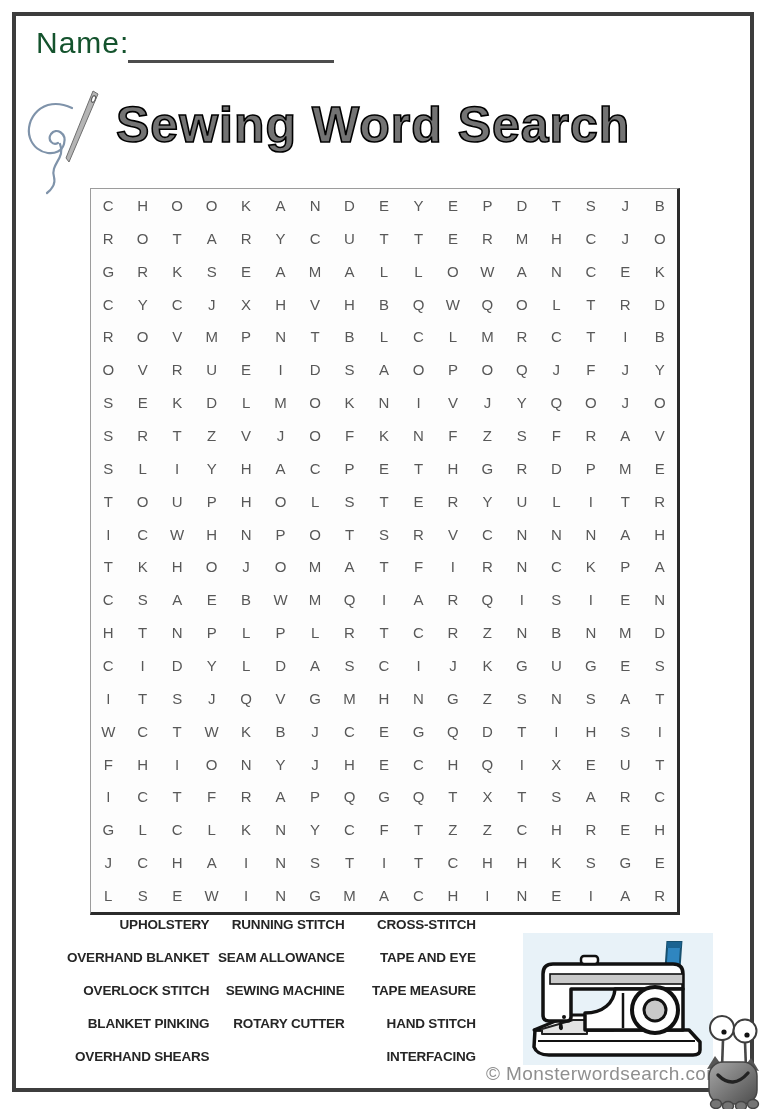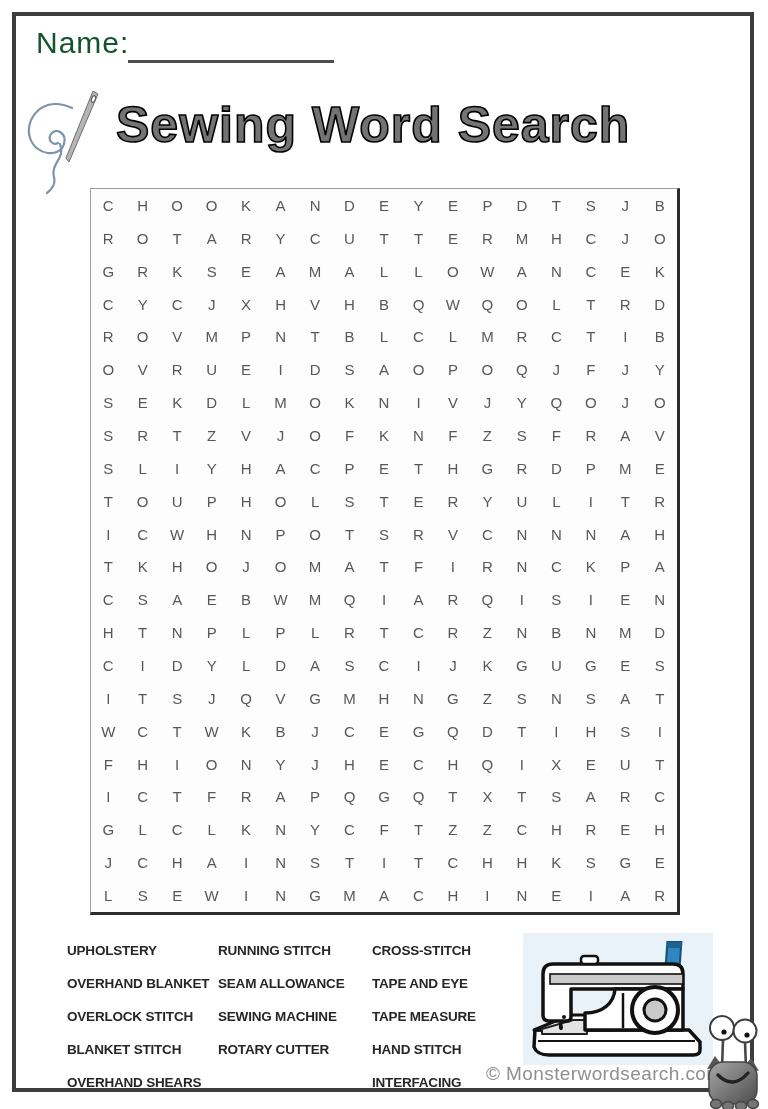--- a/index.html
+++ b/index.html
@@ -30,21 +30,21 @@
     position:absolute; left:90px; top:188px; width:590px; height:727px;
     display:grid; grid-template-columns:repeat(17,1fr); grid-template-rows:repeat(22,1fr);
     border-top:1px solid #9c9c9c; border-left:1px solid #9c9c9c;
     border-right:3px solid #2b2b2b; border-bottom:3px solid #2b2b2b;
     background:#fdfdfd;
   }
   .cell {
     display:flex; align-items:center; justify-content:center;
     font-size:15px; color:#585858; letter-spacing:0;
   }
-  .words { position:absolute; top:934px; }
+  .words { position:absolute; top:908px;text-align:right; }
   .words-col-0 { left:67px; }
   .words-col-1 { left:218px; }
   .words-col-2 { left:372px; }
   .word {
     height:33px; line-height:33px; font-size:13.5px; font-weight:bold;
     color:#262626; letter-spacing:-0.2px; white-space:nowrap;
   }
   .machine-wrap { position:absolute; left:523px; top:933px; width:190px; height:132px; }
   .copyright {
     position:absolute; left:486px; top:1063px; font-size:19px; color:#8f8f8f;
@@ -453,21 +453,21 @@
     <div class="cell">E</div>
     <div class="cell">I</div>
     <div class="cell">A</div>
     <div class="cell">R</div>
   </div>
 
 <div class="words words-col-0">
     <div class="word">UPHOLSTERY</div>
     <div class="word">OVERHAND BLANKET</div>
     <div class="word">OVERLOCK STITCH</div>
-    <div class="word">BLANKET STITCH</div>
+    <div class="word">BLANKET PINKING</div>
     <div class="word">OVERHAND SHEARS</div>
   </div>
 <div class="words words-col-1">
     <div class="word">RUNNING STITCH</div>
     <div class="word">SEAM ALLOWANCE</div>
     <div class="word">SEWING MACHINE</div>
     <div class="word">ROTARY CUTTER</div>
   </div>
 <div class="words words-col-2">
     <div class="word">CROSS-STITCH</div>

